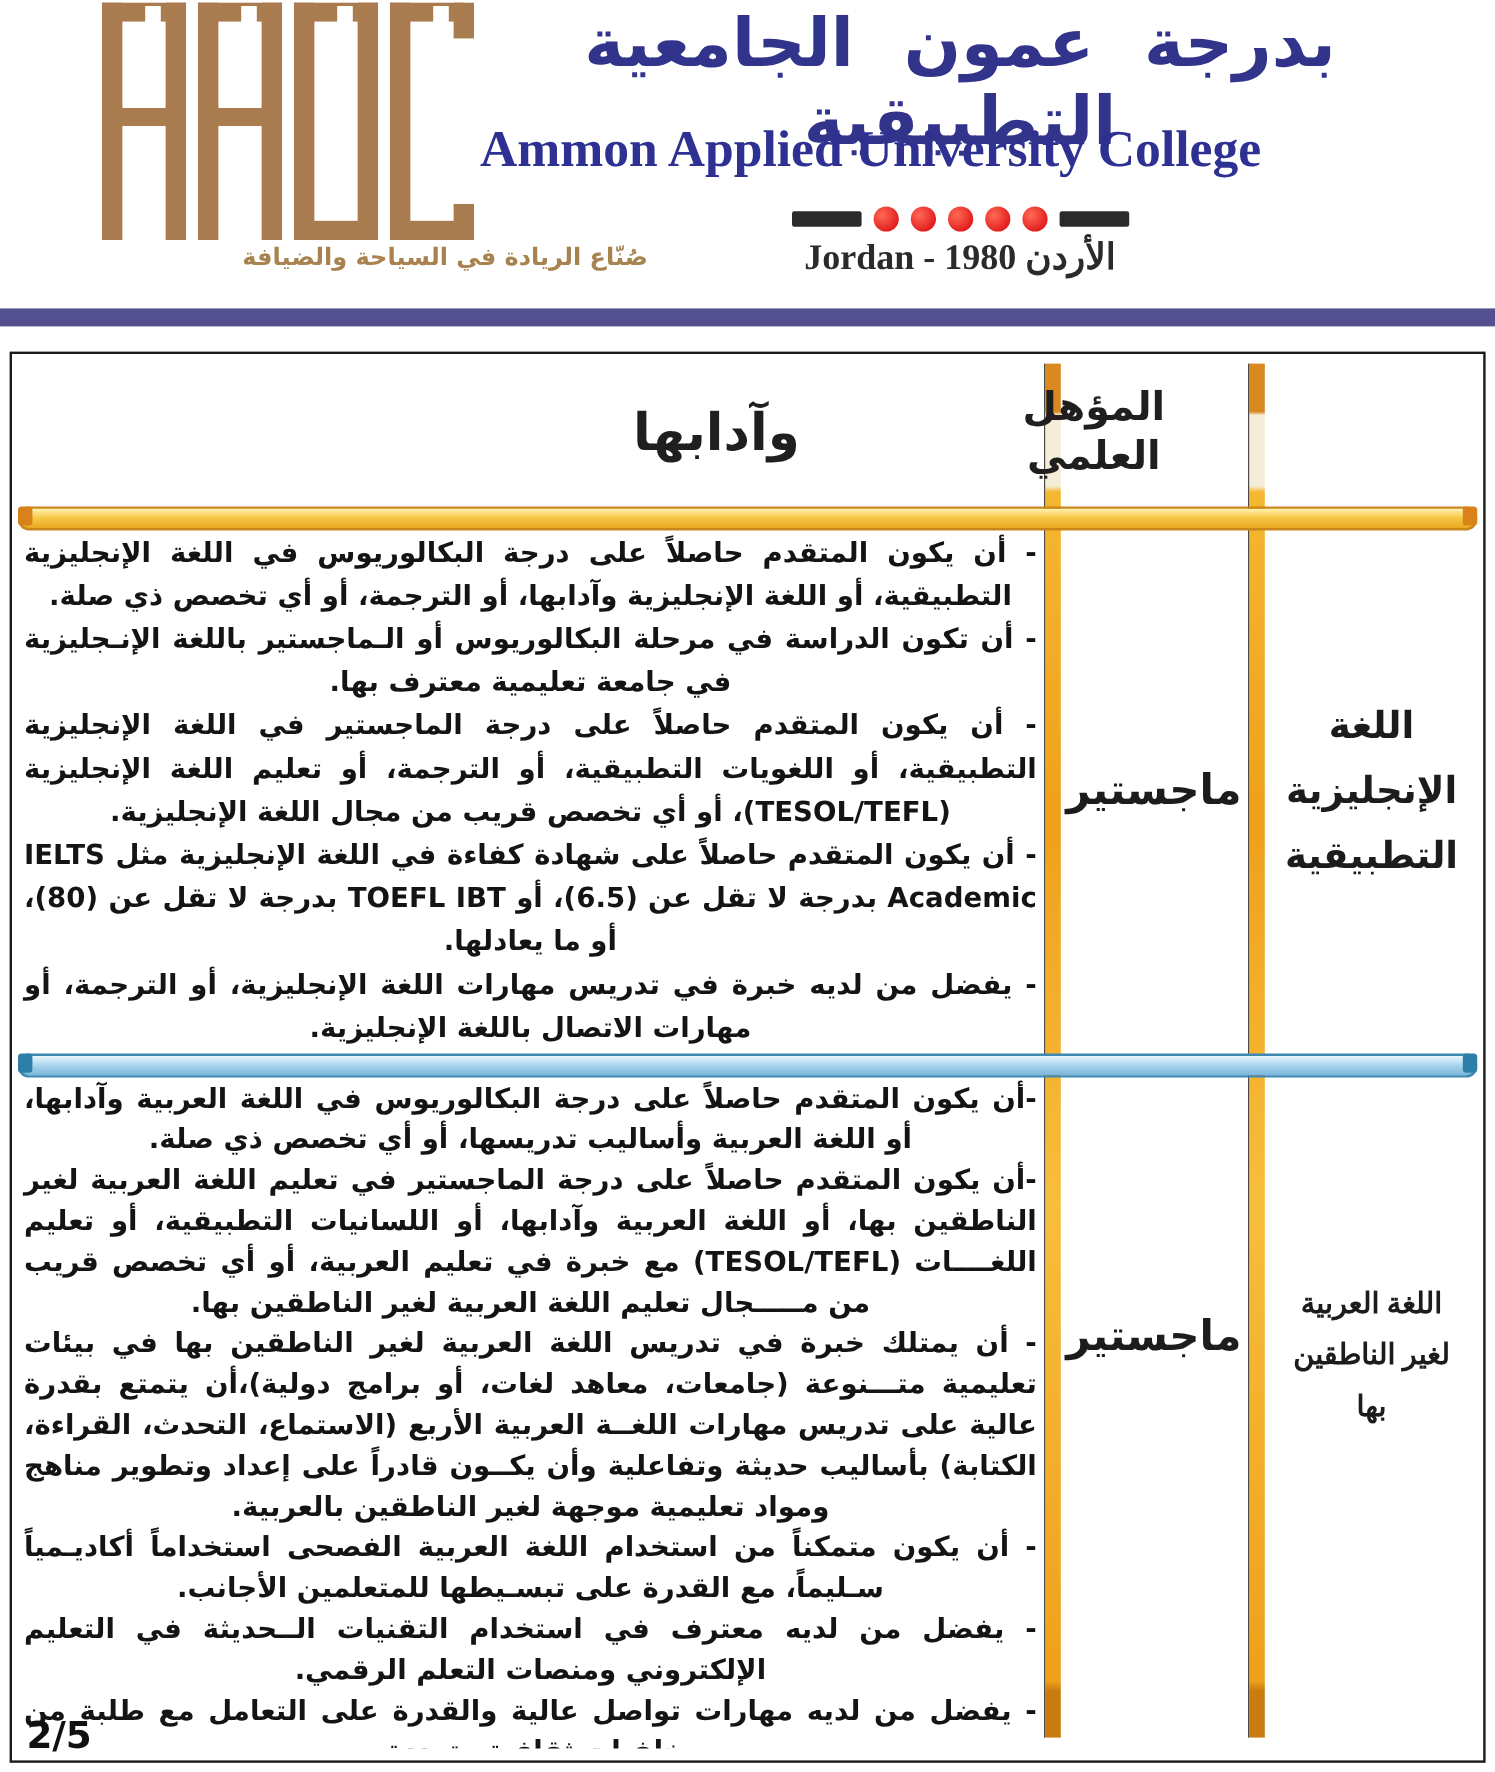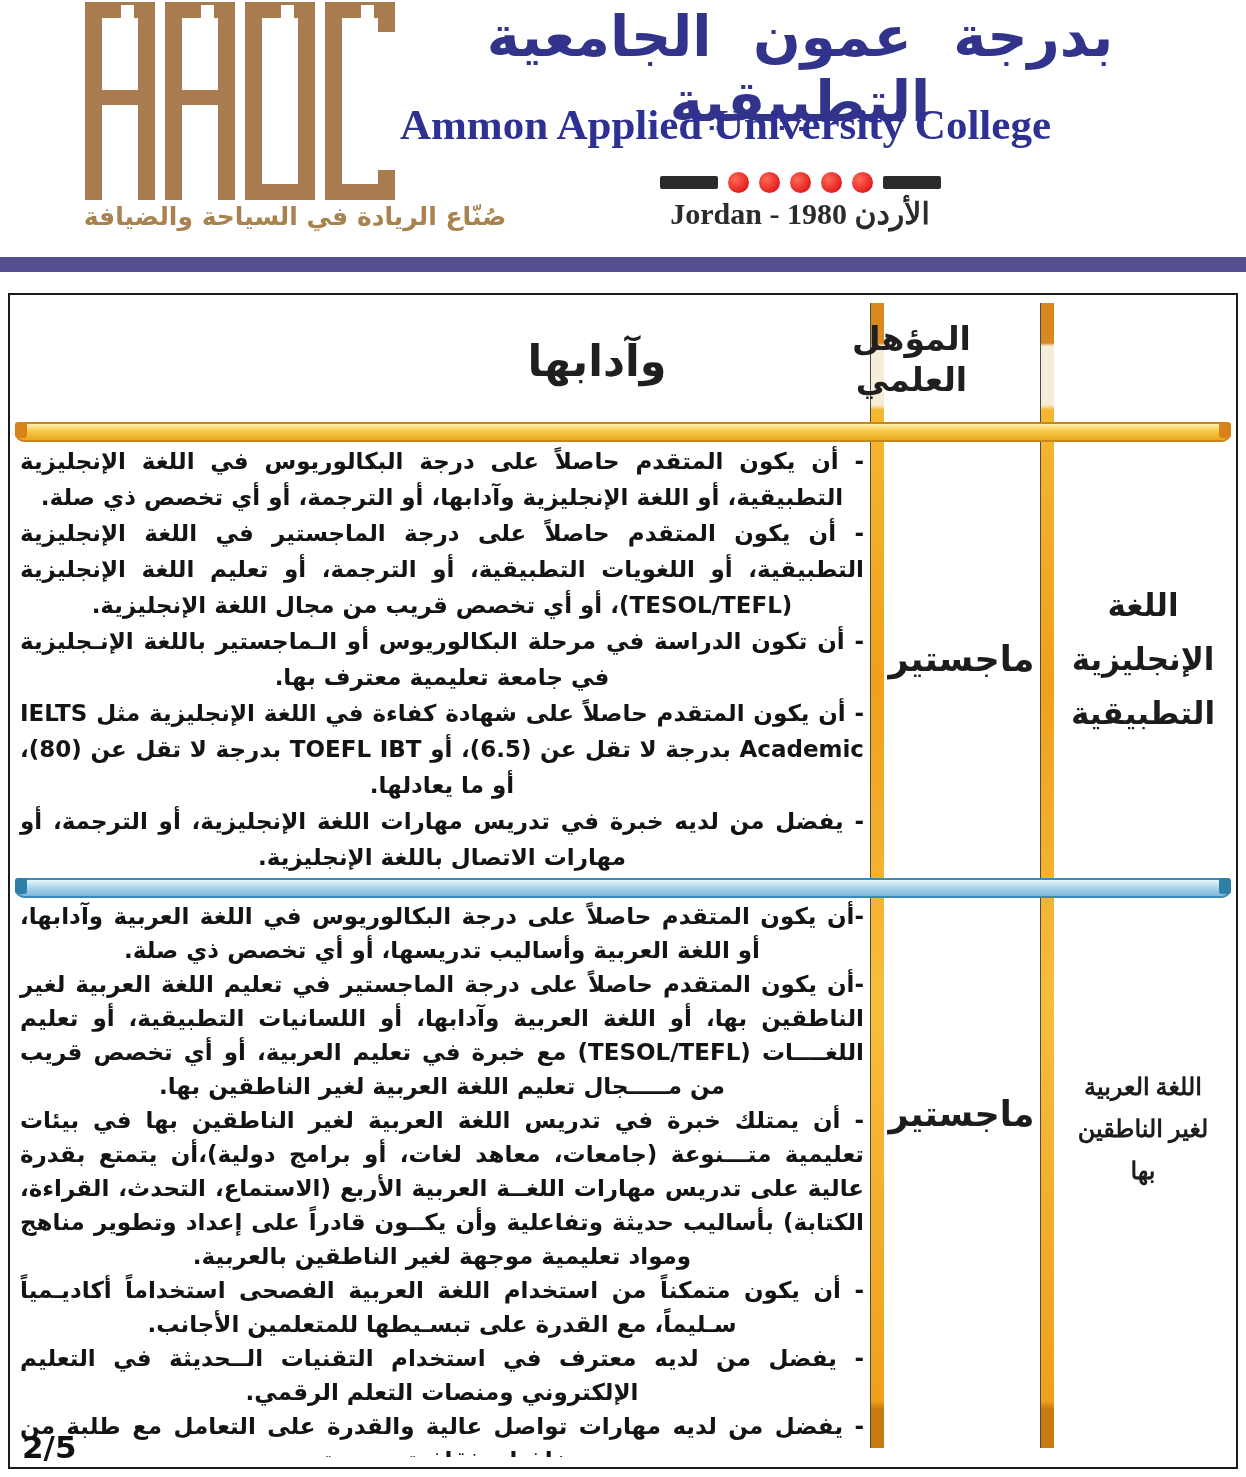--- a/index.html
+++ b/index.html
@@ -4,22 +4,22 @@
 <style>
   html,body{margin:0;padding:0;background:#fff;}
   body{
     width:1246px;height:1477px;position:relative;overflow:hidden;
     font-family:"DejaVu Sans",sans-serif;color:#1c1c1c;
   }
   
   .hdr{position:absolute;left:0;top:0;width:1246px;height:257px;background:#fff;}
   .logo{position:absolute;left:85px;top:2px;width:310px;height:198px;}
   .tagline{
-    position:absolute;left:50px;top:202px;width:490px;text-align:center;
-    font-size:25px;font-weight:700;color:#a8834f;direction:rtl;
+    position:absolute;left:50px;top:202px;width:490px;
+    font-size:20px;font-weight:700;color:#a8834f;direction:rtl;
   }
   .title-ar{
     position:absolute;left:400px;top:4px;width:800px;text-align:center;direction:rtl;
     font-size:56px;font-weight:700;color:#32348c;word-spacing:22px;letter-spacing:1px;
   }
   .title-en{
     position:absolute;left:400px;top:100px;width:800px;text-align:left;
     font-family:"Liberation Serif",serif;font-size:43px;font-weight:700;color:#2e3192;
   }
   .sep-orn{
@@ -168,22 +168,22 @@
     <span>العلمي</span>
   </div>
 
   <div class="capsule cap-yellow">
     <span class="endcap l"></span>
     <span class="endcap r"></span>
   </div>
 
   <div class="conds r1">
     <p>- أن يكون المتقدم حاصلاً على درجة البكالوريوس في اللغة الإنجليزية التطبيقية، أو اللغة الإنجليزية وآدابها، أو الترجمة، أو أي تخصص ذي صلة.</p>
+    <p>- أن تكون الدراسة في مرحلة البكالوريوس أو الـماجستير باللغة الإنـجليزية في جامعة تعليمية معترف بها.</p>
     <p>- أن يكون المتقدم حاصلاً على درجة الماجستير في اللغة الإنجليزية التطبيقية، أو اللغويات التطبيقية، أو الترجمة، أو تعليم اللغة الإنجليزية (TESOL/TEFL)، أو أي تخصص قريب من مجال اللغة الإنجليزية.</p>
-    <p>- أن تكون الدراسة في مرحلة البكالوريوس أو الـماجستير باللغة الإنـجليزية في جامعة تعليمية معترف بها.</p>
     <p>- أن يكون المتقدم حاصلاً على شهادة كفاءة في اللغة الإنجليزية مثل IELTS Academic بدرجة لا تقل عن (6.5)، أو TOEFL IBT بدرجة لا تقل عن (80)، أو ما يعادلها.</p>
     <p>- يفضل من لديه خبرة في تدريس مهارات اللغة الإنجليزية، أو الترجمة، أو مهارات الاتصال باللغة الإنجليزية.</p>
 
   </div>
   <div class="qualcell r1">ماجستير</div>
   <div class="speccell r1">
     <span>اللغة</span>
     <span>الإنجليزية</span>
     <span>التطبيقية</span>
   </div>

